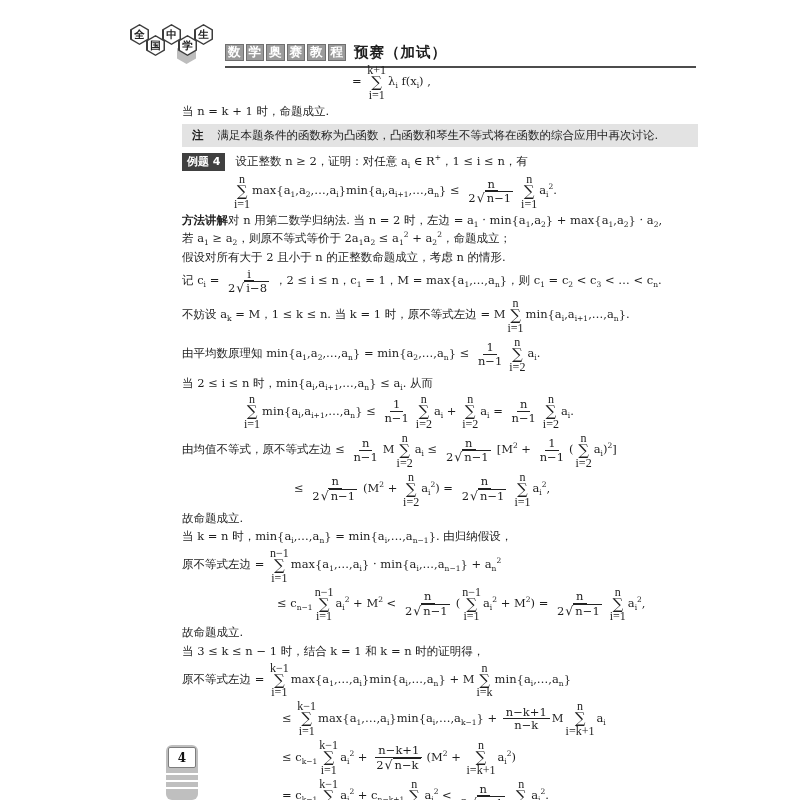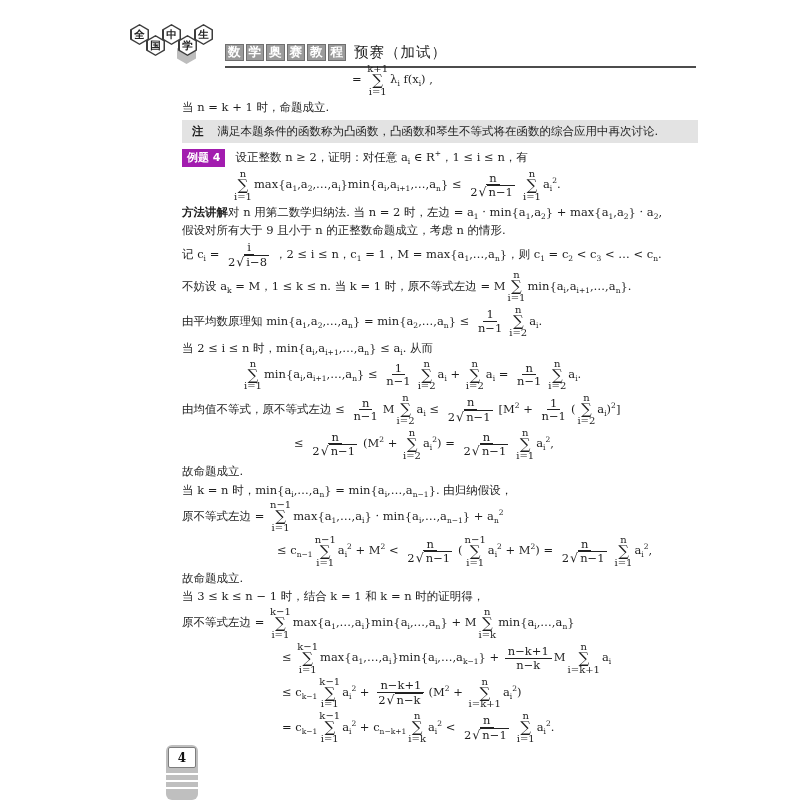--- a/index.html
+++ b/index.html
@@ -15,40 +15,40 @@
   .hex-in{position:absolute;inset:1.5px;clip-path:polygon(50% 0,100% 26%,100% 74%,50% 100%,0 74%,0 26%);
           background:#fff;display:flex;align-items:center;justify-content:center;
           font-size:10.5px;font-weight:bold;color:#222;}
   .hex-ghost{position:absolute;left:44px;top:19px;width:19px;height:21px;z-index:0;
           clip-path:polygon(50% 0,100% 26%,100% 74%,50% 100%,0 74%,0 26%);background:#bdbdbd;}
   .hdr-rule{flex:1;display:flex;align-items:center;border-bottom:2px solid #4c4c4c;
             padding-bottom:4px;margin-left:2px;}
   .tile{background:#9b9b9b;color:#fff;border:1px solid #6f6f6f;font-weight:bold;
         font-size:12.5px;line-height:1.15;padding:0 2px;margin-right:2px;
         font-family:"DejaVu Sans","Liberation Sans",sans-serif;}
-  .section-title{font-size:14.5px;font-weight:normal;margin-left:6px;letter-spacing:1px;white-space:nowrap;}
+  .section-title{font-size:14.5px;font-weight:bold;margin-left:6px;letter-spacing:1px;white-space:nowrap;}
 
   
   .content{position:absolute;left:182px;top:64px;width:516px;font-size:11.5px;line-height:1.45;}
   .line{margin-bottom:2px;}
   .ltext{display:inline;}
   .note{background:#e3e3e3;padding:3px 10px;margin:5px 0 6px 0;}
   .note .note-label{font-weight:bold;margin-right:14px;}
-  .badge{display:inline-block;background:#a21caf;color:#fff;font-weight:bold;font-size:11px;
+  .badge{display:inline-block;background:#404040;color:#fff;font-weight:bold;font-size:11px;
          padding:1px 5px;margin-right:10px;font-family:"DejaVu Sans","Liberation Sans",sans-serif;}
   .mlabel{font-weight:bold;font-family:"DejaVu Sans","Liberation Sans",sans-serif;}
 
   
   .mfrac{display:inline-flex;flex-direction:column;align-items:center;vertical-align:middle;
          margin:0 2px;line-height:1.1;text-align:center;}
   .mnum{padding:0 3px;border-bottom:1px solid #222;}
   .mden{padding:0 3px;display:inline-flex;align-items:flex-end;}
   .msum{display:inline-flex;flex-direction:column;align-items:center;vertical-align:middle;
         margin:0 2px;line-height:1;}
-  .mtop,.mbot{font-size:10px;line-height:1;white-space:nowrap;}
+  .mtop,.mbot{font-size:12px;line-height:1;white-space:nowrap;font-family:Liberation Serif, serif;}
   .msig{font-size:15px;line-height:0.85;}
   .msqrt{display:inline-flex;align-items:flex-end;vertical-align:baseline;margin:0 1px;}
   .mrad{font-size:1.1em;line-height:1;}
   .mbar{border-top:1px solid #222;padding:0 2px;}
   sup.msup,sub.msub{font-size:7.5px;line-height:0;}
 
   
   .pf{position:absolute;left:166px;top:745px;width:32px;height:55px;background:#bfbfbf;
       border-radius:6px;display:flex;flex-direction:column;overflow:hidden;}
   .pf-num{margin:2px 2px 2px 2px;background:#fff;border:1px solid #7d7d7d;border-radius:2px;
@@ -114,21 +114,22 @@
             <span class="mden">2<span class="msqrt">
                 <span class="mrad">√</span>
                 <span class="mbar">n−1</span>
               </span></span>
           </span><span class="msum">
             <span class="mtop">n</span>
             <span class="msig">∑</span>
             <span class="mbot">i=1</span>
           </span>a<sub class="msub">i</sub><sup class="msup">2</sup>.</span></div>
       <div class="line"><span class="mlabel">方法讲解</span><span class="ltext">对 n 用第二数学归纳法. 当 n = 2 时，左边 = a<sub class="msub">1</sub> · min{a<sub class="msub">1</sub>,a<sub class="msub">2</sub>} + max{a<sub class="msub">1</sub>,a<sub class="msub">2</sub>} · a<sub class="msub">2</sub>,</span></div>
-      <div class="line"><span class="ltext">假设对所有大于 9 且小于 n 的正整数命题成立，考虑 n 的情形.</span></div>
+      <div class="line"><span class="ltext">若 a<sub class="msub">1</sub> ≥ a<sub class="msub">2</sub>，则原不等式等价于 2a<sub class="msub">1</sub>a<sub class="msub">2</sub> ≤ a<sub class="msub">1</sub><sup class="msup">2</sup> + a<sub class="msub">2</sub><sup class="msup">2</sup>，命题成立；</span></div>
+      <div class="line"><span class="ltext">假设对所有大于 2 且小于 n 的正整数命题成立，考虑 n 的情形.</span></div>
       <div class="line"><span class="ltext">记 c<sub class="msub">i</sub> = <span class="mfrac">
             <span class="mnum">i</span>
             <span class="mden">2<span class="msqrt">
                 <span class="mrad">√</span>
                 <span class="mbar">i−8</span>
               </span></span>
           </span>，2 ≤ i ≤ n，c<sub class="msub">1</sub> = 1，M = max{a<sub class="msub">1</sub>,…,a<sub class="msub">n</sub>}，则 c<sub class="msub">1</sub> = c<sub class="msub">2</sub> &lt; c<sub class="msub">3</sub> &lt; … &lt; c<sub class="msub">n</sub>.</span></div>
       <div class="line"><span class="ltext">不妨设 a<sub class="msub">k</sub> = M，1 ≤ k ≤ n. 当 k = 1 时，原不等式左边 = M<span class="msum">
             <span class="mtop">n</span>
             <span class="msig">∑</span>

